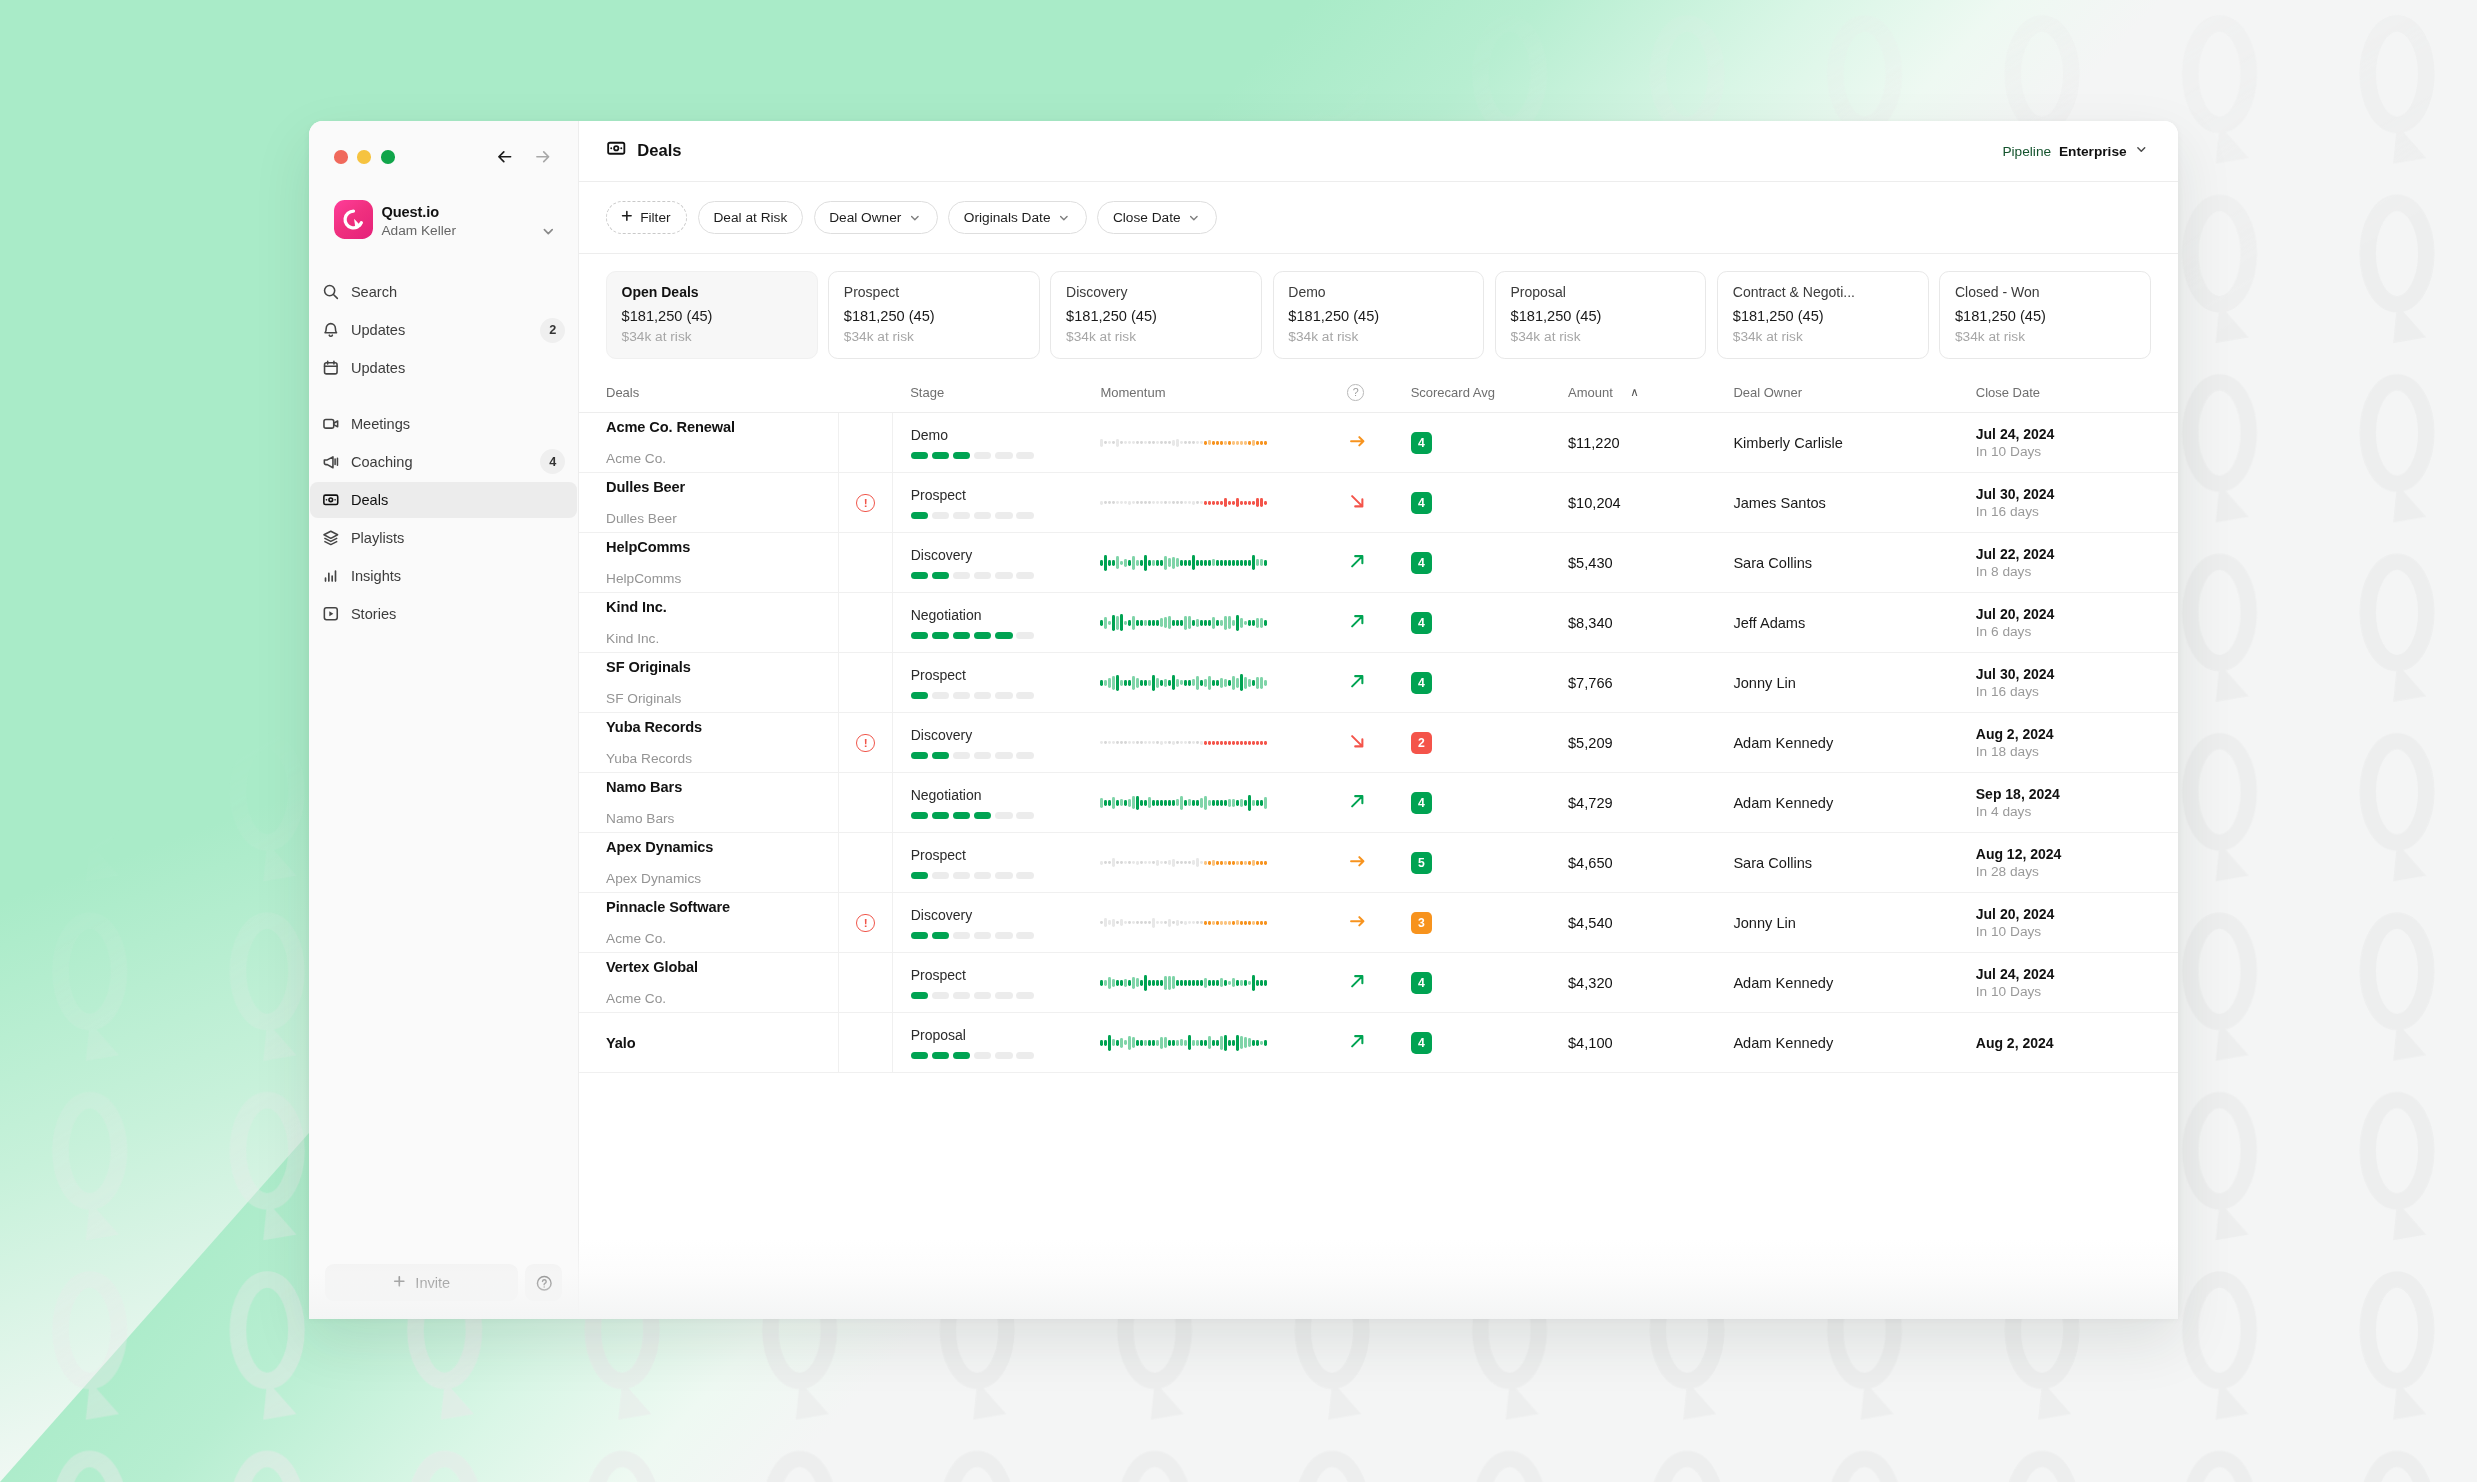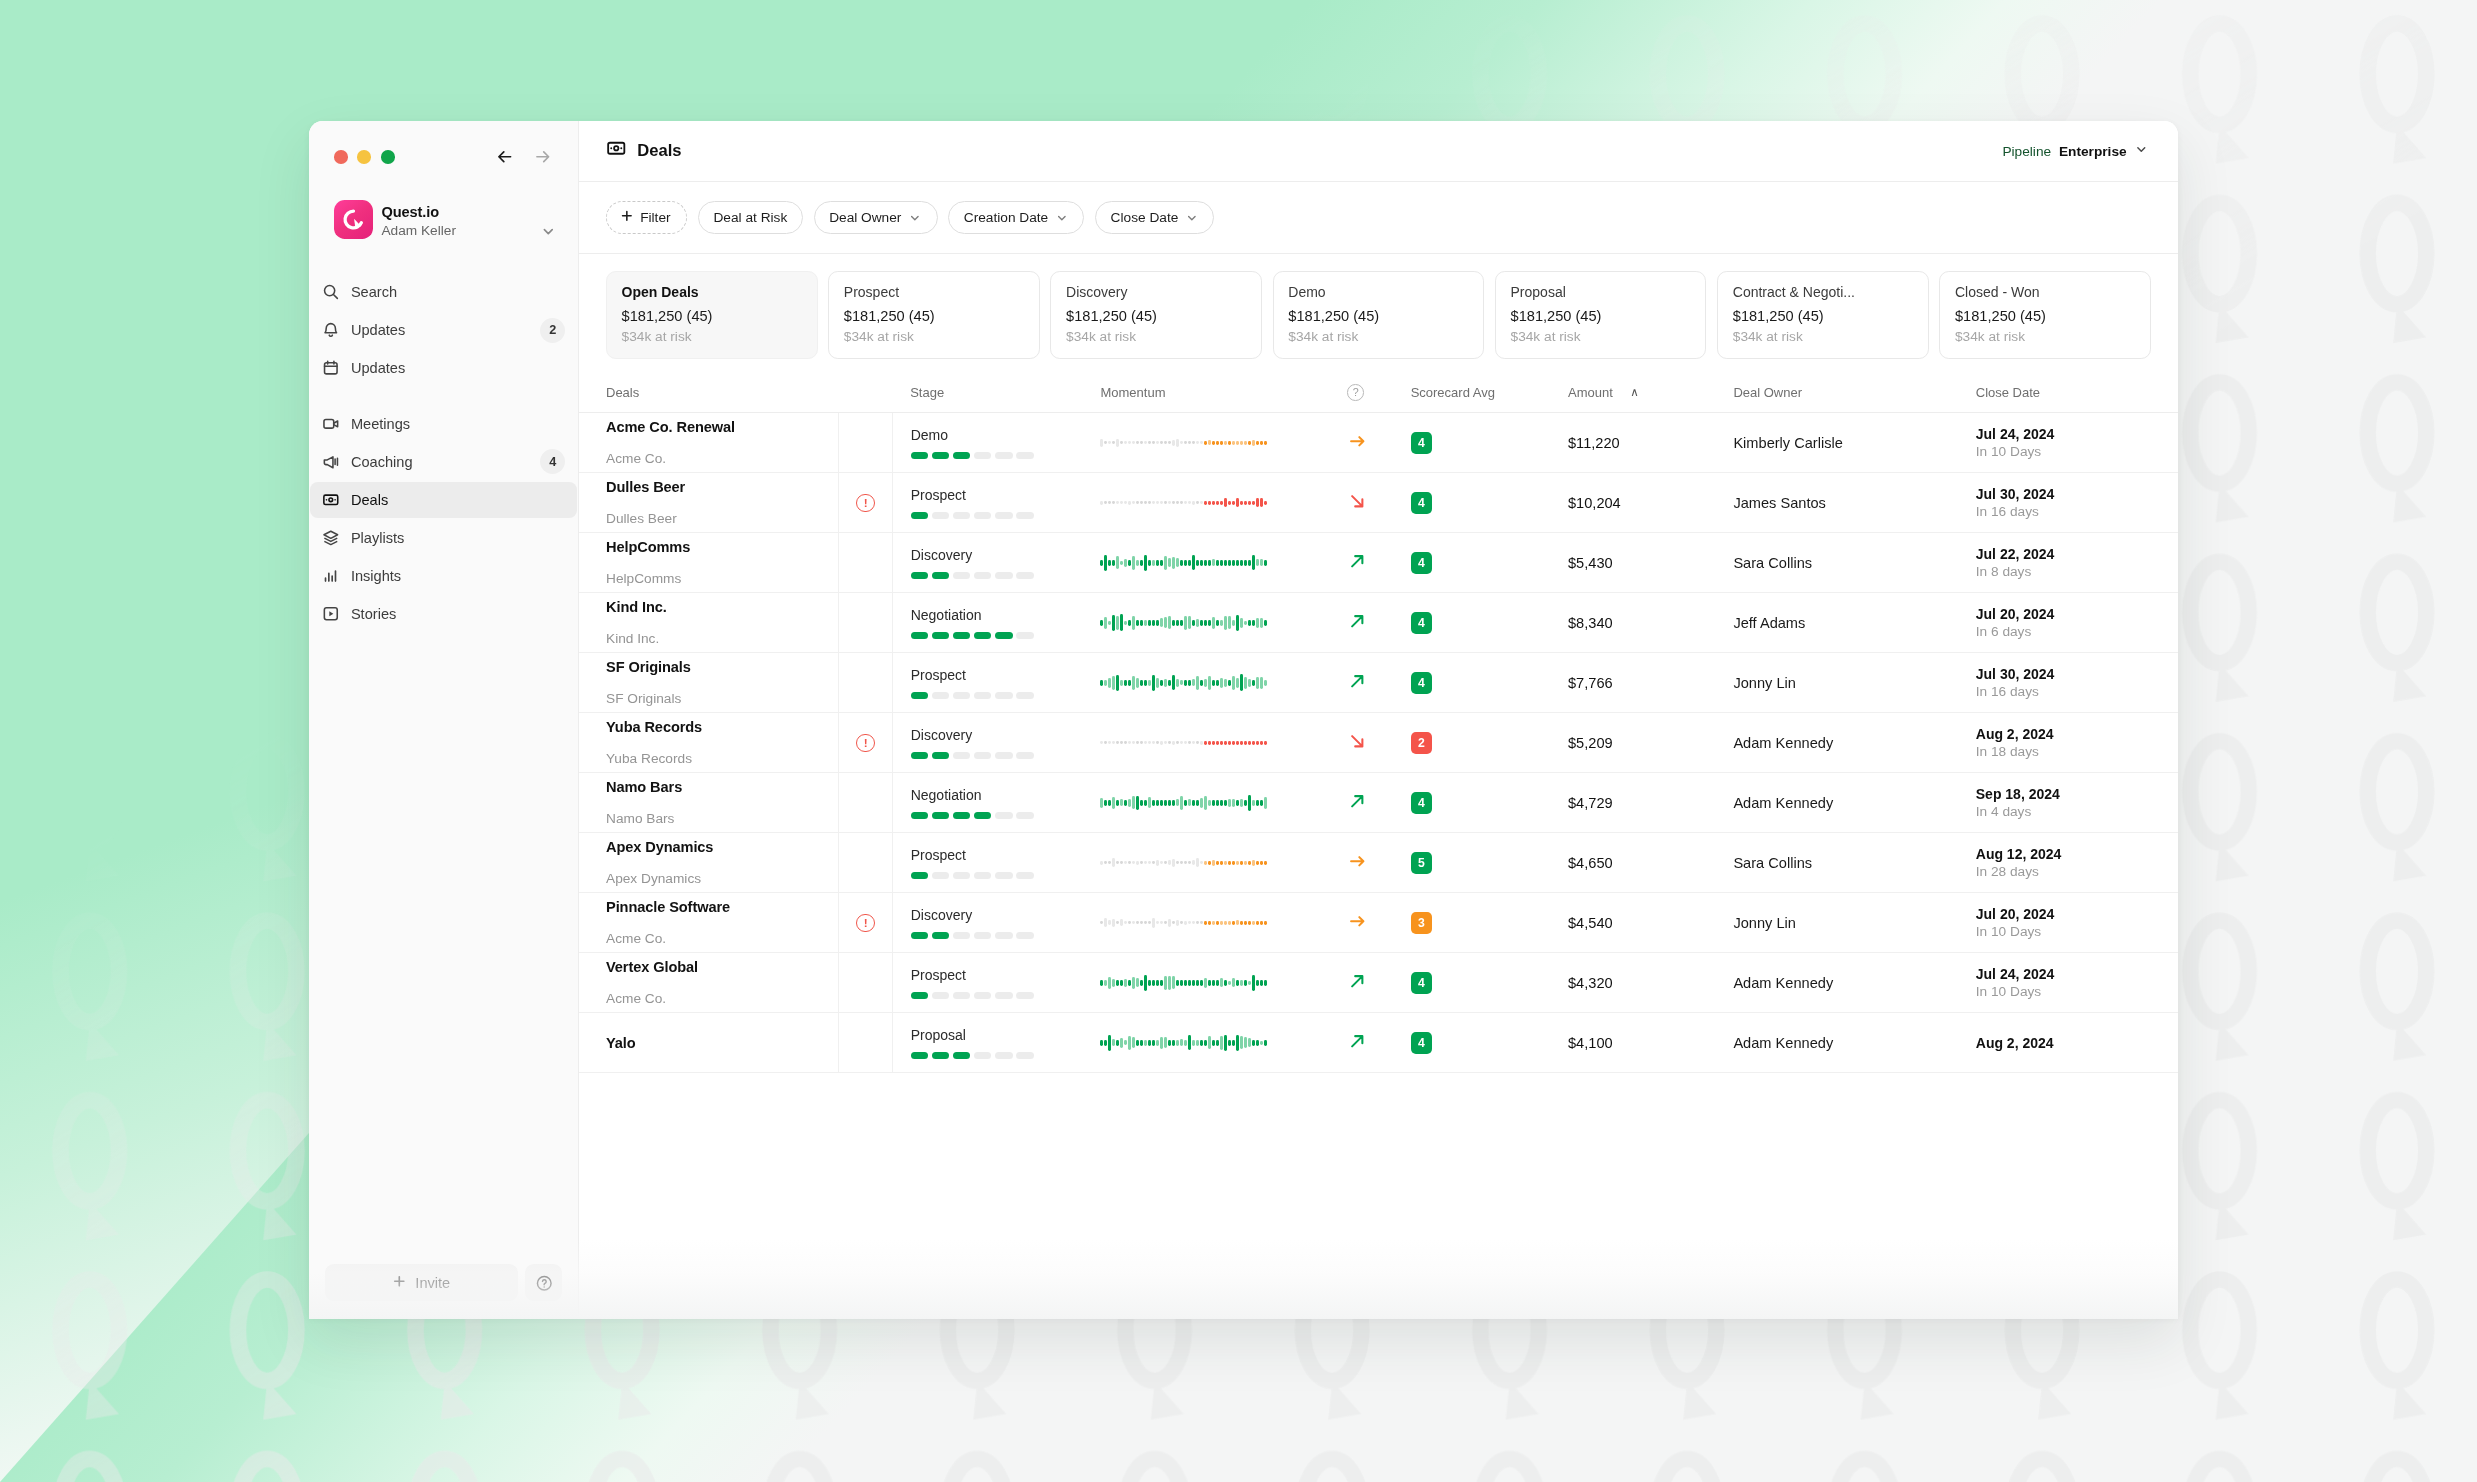--- a/index.html
+++ b/index.html
@@ -386,21 +386,21 @@
       </div>
       <div class="chip">
         <span>Deal Owner</span>
         <span class="chev">
           <svg width="13.7" height="13.7" viewBox="0 0 17 17" fill="none" stroke="currentColor" stroke-width="1.7" stroke-linecap="round" stroke-linejoin="round">
               <path d="M4.5 6.8l4 4 4-4"></path>
             </svg>
         </span>
       </div>
       <div class="chip">
-        <span>Creation Date</span>
+        <span>Originals Date</span>
         <span class="chev">
           <svg width="13.7" height="13.7" viewBox="0 0 17 17" fill="none" stroke="currentColor" stroke-width="1.7" stroke-linecap="round" stroke-linejoin="round">
               <path d="M4.5 6.8l4 4 4-4"></path>
             </svg>
         </span>
       </div>
       <div class="chip">
         <span>Close Date</span>
         <span class="chev">
           <svg width="13.7" height="13.7" viewBox="0 0 17 17" fill="none" stroke="currentColor" stroke-width="1.7" stroke-linecap="round" stroke-linejoin="round">

